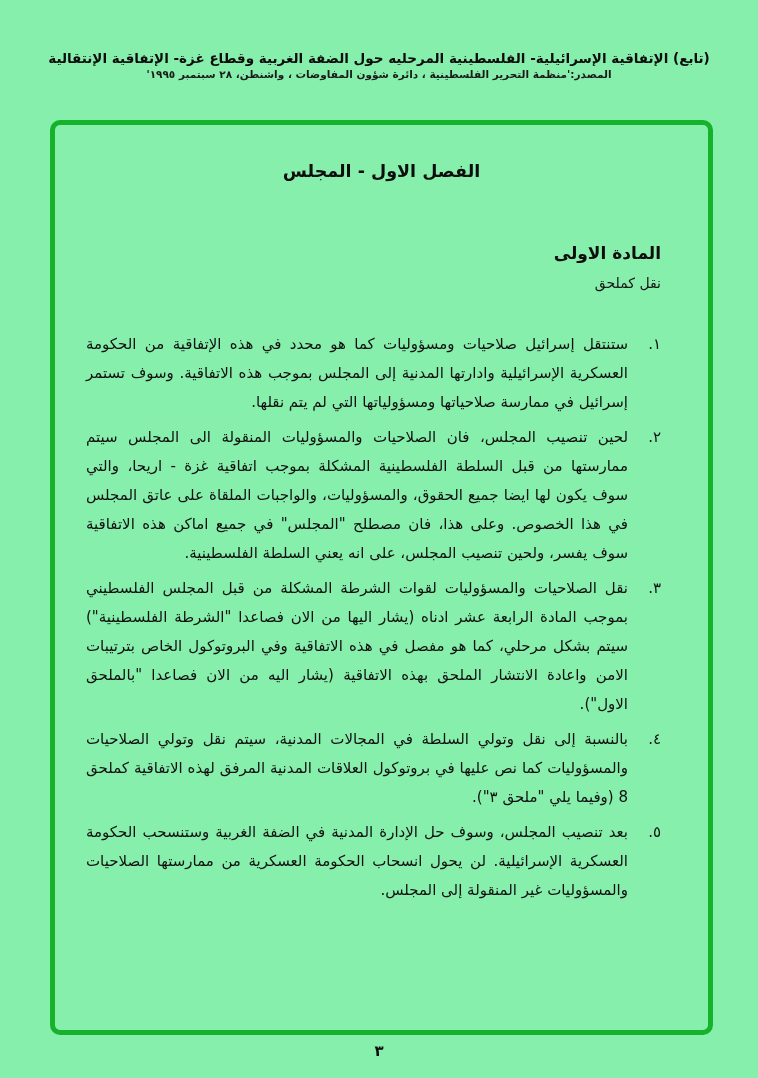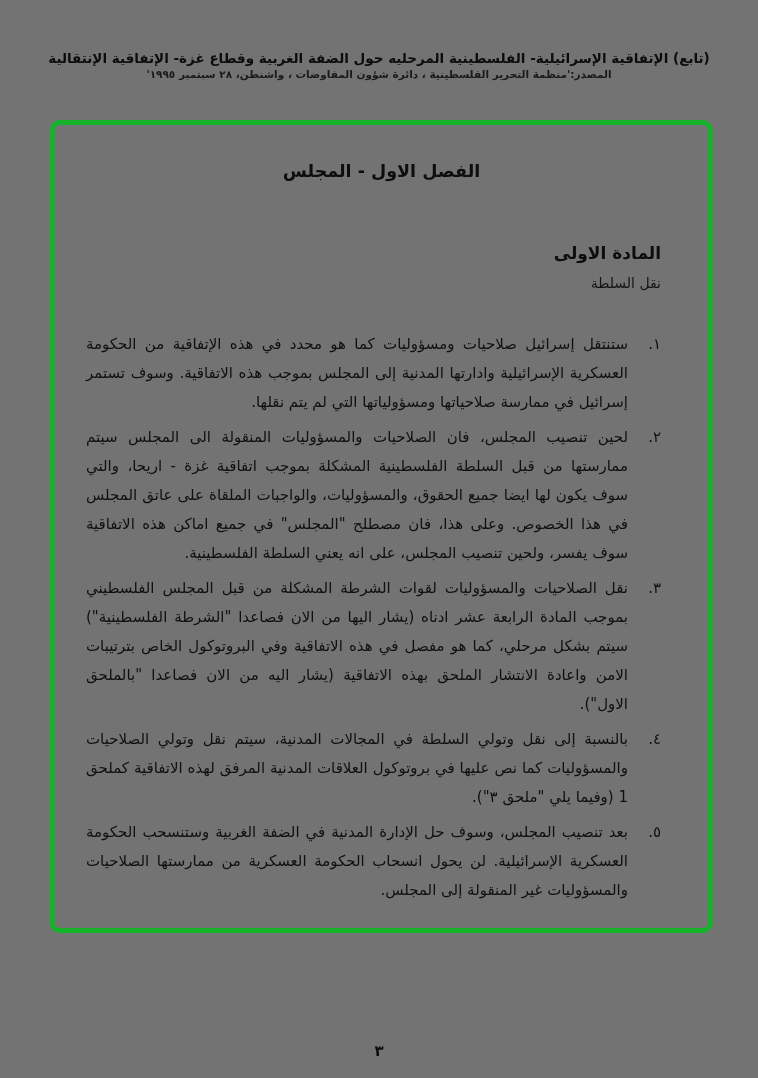--- a/index.html
+++ b/index.html
@@ -4,35 +4,35 @@
 <style>
   html,body{margin:0;padding:0;}
   body{
     width:758px;height:1078px;
     background:#ffffff;
     font-family:"DejaVu Sans", sans-serif;
     color:#111111;
     position:relative;
     overflow:hidden;
   }
-  .page{position:absolute;inset:0;width:758px;height:1078px;background:#737373;}
+  .page{position:absolute;inset:0;width:758px;height:1078px;background:#86efac;}
   .doc-header{
     position:absolute;top:48px;left:0;right:0;
     text-align:center;direction:rtl;
   }
   .doc-header .line1{
     font-weight:bold;font-size:13.5px;line-height:1.5;color:#0d0d0d;
     padding:0 40px;
   }
   .doc-header .line2{
     font-weight:bold;font-size:10.5px;color:#1a1a1a;
   }
   .green-frame{
     position:absolute;left:50px;top:120px;
-    width:663px;height:813px;
+    width:663px;height:915px;
     border:5px solid #16b22b;
     border-radius:10px;
     box-sizing:border-box;
     background:transparent;
   }
   .chapter-title{
     position:absolute;top:36px;left:0;right:0;
     text-align:center;direction:rtl;
     font-weight:bold;font-size:17.5px;color:#0d0d0d;
   }
@@ -82,38 +82,38 @@
     <div class="line1">(تابع) الإتفاقية الإسرائيلية- الفلسطينية المرحليه حول الضفة الغربية وقطاع غزة- الإتفاقية الإنتقالية</div>
     <div class="line2">المصدر:'منظمة التحرير الفلسطينية ، دائرة شؤون المفاوضات ، واشنطن، ٢٨ سبتمبر ١٩٩٥'</div>
   </div>
 
   <div class="green-frame">
 
     <div class="chapter-title">الفصل الاول - المجلس</div>
 
     <div class="content">
       <div class="article-heading">المادة الاولى</div>
-      <div class="article-subheading">نقل السلطة</div>
+      <div class="article-subheading">نقل كملحق</div>
 
       <div class="paragraphs">
         <div class="para">
           <span class="num">١.</span>
           <span class="ptext">ستنتقل إسرائيل صلاحيات ومسؤوليات كما هو محدد في هذه الإتفاقية من الحكومة العسكرية الإسرائيلية وادارتها المدنية إلى المجلس بموجب هذه الاتفاقية. وسوف تستمر إسرائيل في ممارسة صلاحياتها ومسؤولياتها التي لم يتم نقلها.</span>
         </div>
         <div class="para">
           <span class="num">٢.</span>
           <span class="ptext">لحين تنصيب المجلس، فان الصلاحيات والمسؤوليات المنقولة الى المجلس سيتم ممارستها من قبل السلطة الفلسطينية المشكلة بموجب اتفاقية غزة - اريحا، والتي سوف يكون لها ايضا جميع الحقوق، والمسؤوليات، والواجبات الملقاة على عاتق المجلس في هذا الخصوص. وعلى هذا، فان مصطلح "المجلس" في جميع اماكن هذه الاتفاقية سوف يفسر، ولحين تنصيب المجلس، على انه يعني السلطة الفلسطينية.</span>
         </div>
         <div class="para">
           <span class="num">٣.</span>
           <span class="ptext">نقل الصلاحيات والمسؤوليات لقوات الشرطة المشكلة من قبل المجلس الفلسطيني بموجب المادة الرابعة عشر ادناه (يشار اليها من الان فصاعدا "الشرطة الفلسطينية") سيتم بشكل مرحلي، كما هو مفصل في هذه الاتفاقية وفي البروتوكول الخاص بترتيبات الامن واعادة الانتشار الملحق بهذه الاتفاقية (يشار اليه من الان فصاعدا "بالملحق الاول").</span>
         </div>
         <div class="para">
           <span class="num">٤.</span>
-          <span class="ptext">بالنسبة إلى نقل وتولي السلطة في المجالات المدنية، سيتم نقل وتولي الصلاحيات والمسؤوليات كما نص عليها في بروتوكول العلاقات المدنية المرفق لهذه الاتفاقية كملحق 1 (وفيما يلي "ملحق ٣").</span>
+          <span class="ptext">بالنسبة إلى نقل وتولي السلطة في المجالات المدنية، سيتم نقل وتولي الصلاحيات والمسؤوليات كما نص عليها في بروتوكول العلاقات المدنية المرفق لهذه الاتفاقية كملحق 8 (وفيما يلي "ملحق ٣").</span>
         </div>
         <div class="para">
           <span class="num">٥.</span>
           <span class="ptext">بعد تنصيب المجلس، وسوف حل الإدارة المدنية في الضفة الغربية وستنسحب الحكومة العسكرية الإسرائيلية. لن يحول انسحاب الحكومة العسكرية من ممارستها الصلاحيات والمسؤوليات غير المنقولة إلى المجلس.</span>
         </div>
       </div>
     </div>
 
   </div>
 

